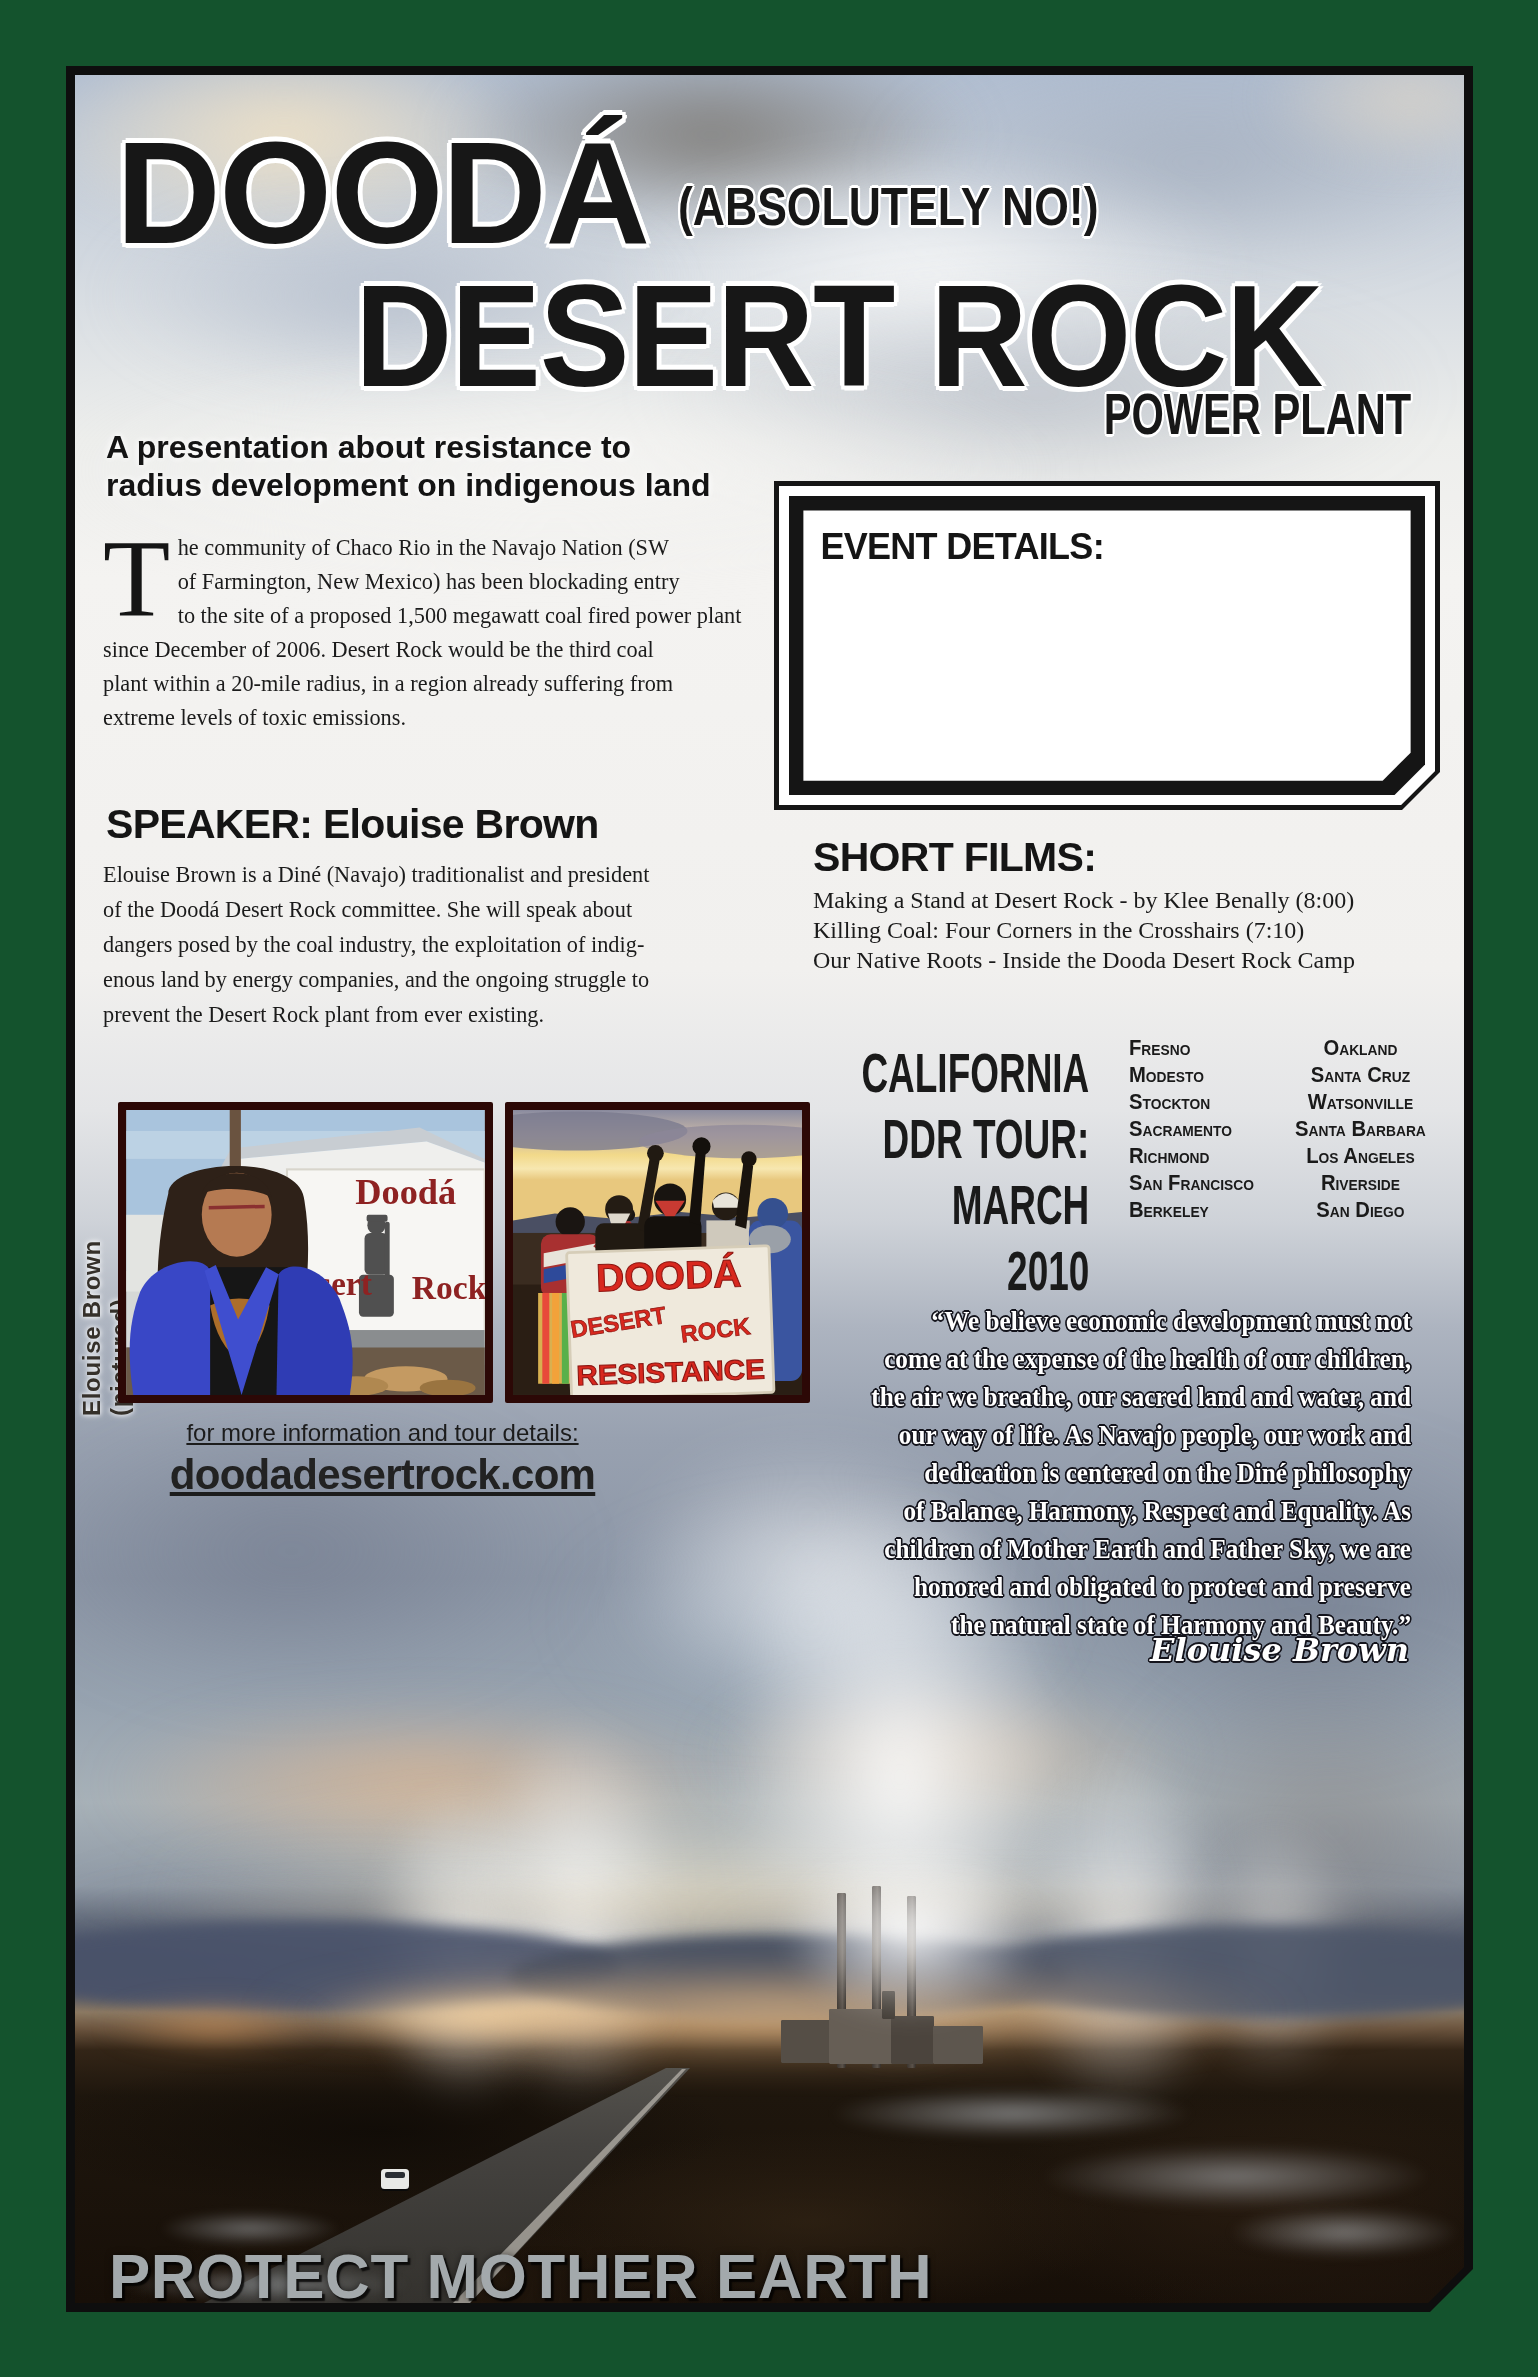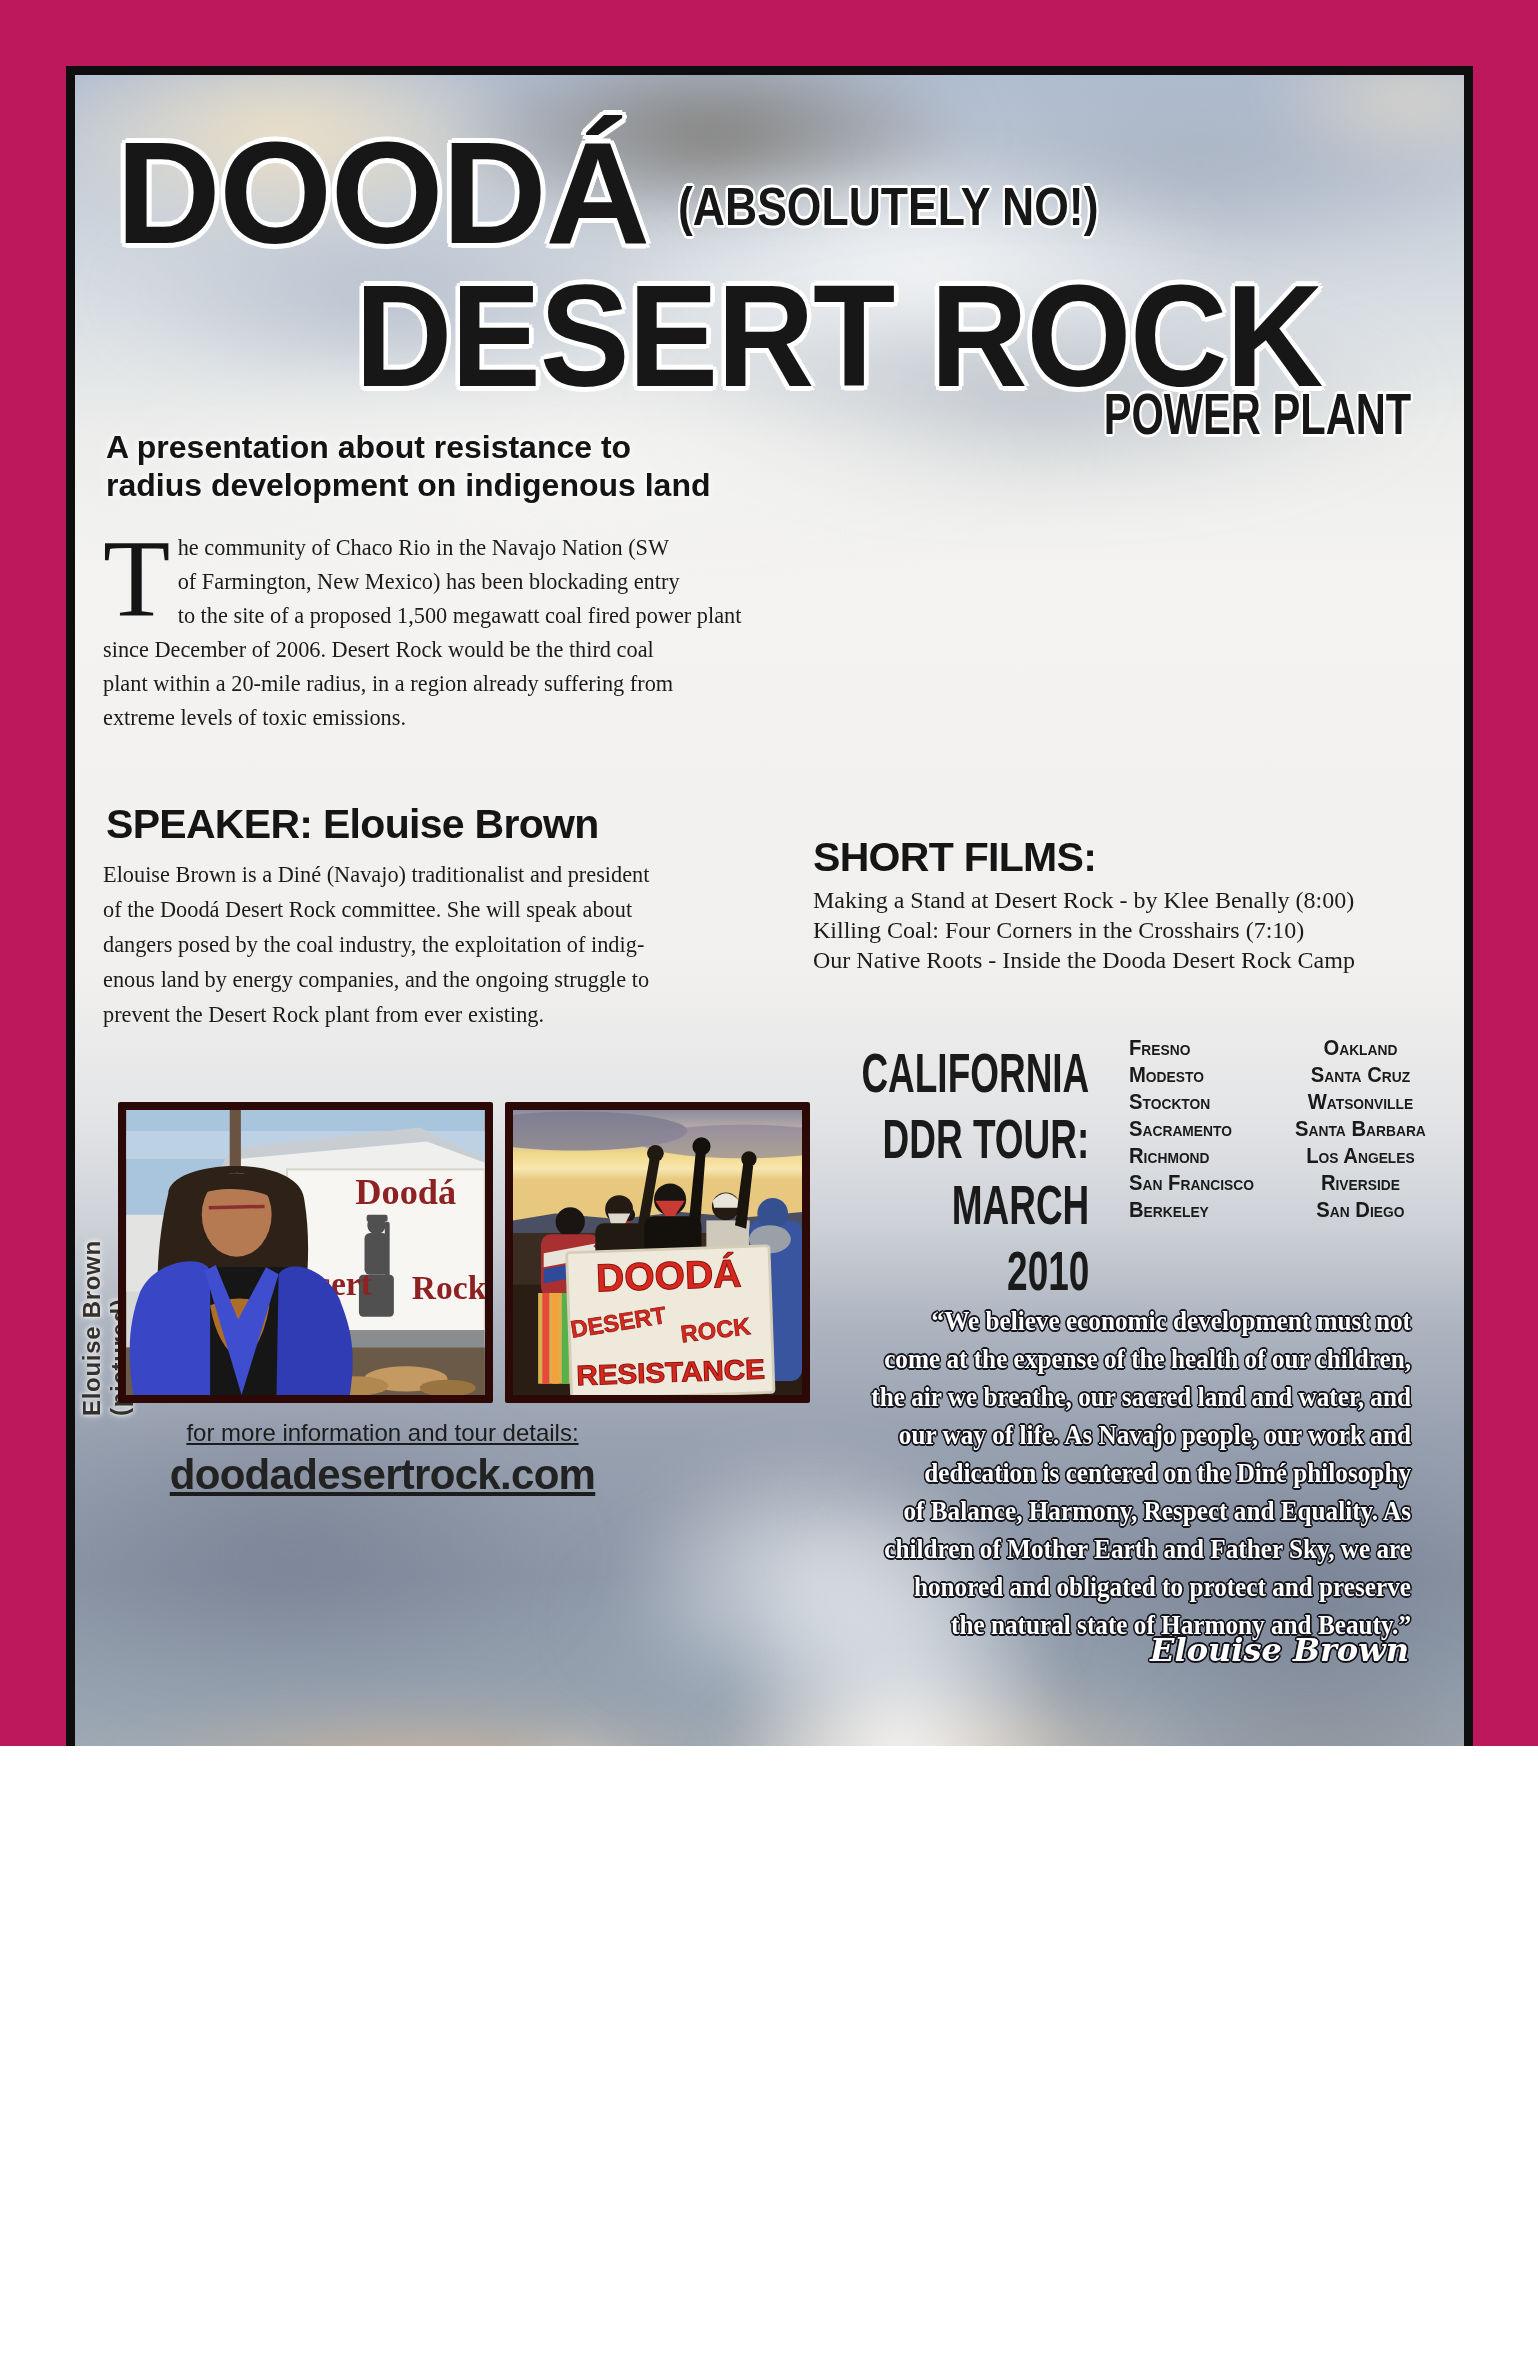--- a/index.html
+++ b/index.html
@@ -1,16 +1,16 @@
 <!DOCTYPE html>
 <html style="font-size:11.2px"><head>
 <meta charset="utf-8">
 <style>
   html,body{margin:0;padding:0;background:#ffffff;}
-  .page{position:relative;width:1538px;height:1746px;background:#be185d;overflow:hidden;
+  .page{position:relative;width:1538px;height:2377px;background:#14532d;overflow:hidden;
         font-family:"Liberation Sans",sans-serif;}
   .abs{position:absolute;}
   .blob{position:absolute;border-radius:50%;pointer-events:none;}
 
   
   .poster-outer{position:absolute;left:66px;top:66px;width:1407px;height:2246px;background:#0e0e0e;
     clip-path:polygon(0 0,100% 0,100% calc(100% - 43px),calc(100% - 43px) 100%,0 100%);}
   .poster{position:absolute;inset:9px;overflow:hidden;
     clip-path:polygon(0 0,100% 0,100% calc(100% - 36px),calc(100% - 36px) 100%,0 100%);
     background:linear-gradient(180deg,
@@ -201,20 +201,29 @@
         <div>
             <div class="li">he community of Chaco Rio in the Navajo Nation (SW</div>
             <div class="li">of Farmington, New Mexico) has been blockading entry</div>
             <div class="li">to the site of a proposed 1,500 megawatt coal fired power plant</div>
             <div class="li">since December of 2006. Desert Rock would be the third coal</div>
             <div class="li">plant within a 20-mile radius, in a region already suffering from</div>
             <div class="li">extreme levels of toxic emissions.</div>
           </div>
       </div>
 
+      <div class="abs event-outer">
+        <div class="event-gap">
+          <div class="event-line">
+            <div class="event-fill">
+              <div class="event-label">EVENT DETAILS:</div>
+            </div>
+          </div>
+        </div>
+      </div>
 
       <div class="abs h-bold speaker-h">SPEAKER:  Elouise Brown</div>
       <div class="abs speaker-bio">
           <div class="li">Elouise Brown is a Diné (Navajo) traditionalist and president</div>
           <div class="li">of the Doodá Desert Rock committee.  She will speak about</div>
           <div class="li">dangers posed by the coal industry, the exploitation of indig-</div>
           <div class="li">enous land by energy companies, and the ongoing struggle to</div>
           <div class="li">prevent the Desert Rock plant from ever existing.</div>
         </div>
 

